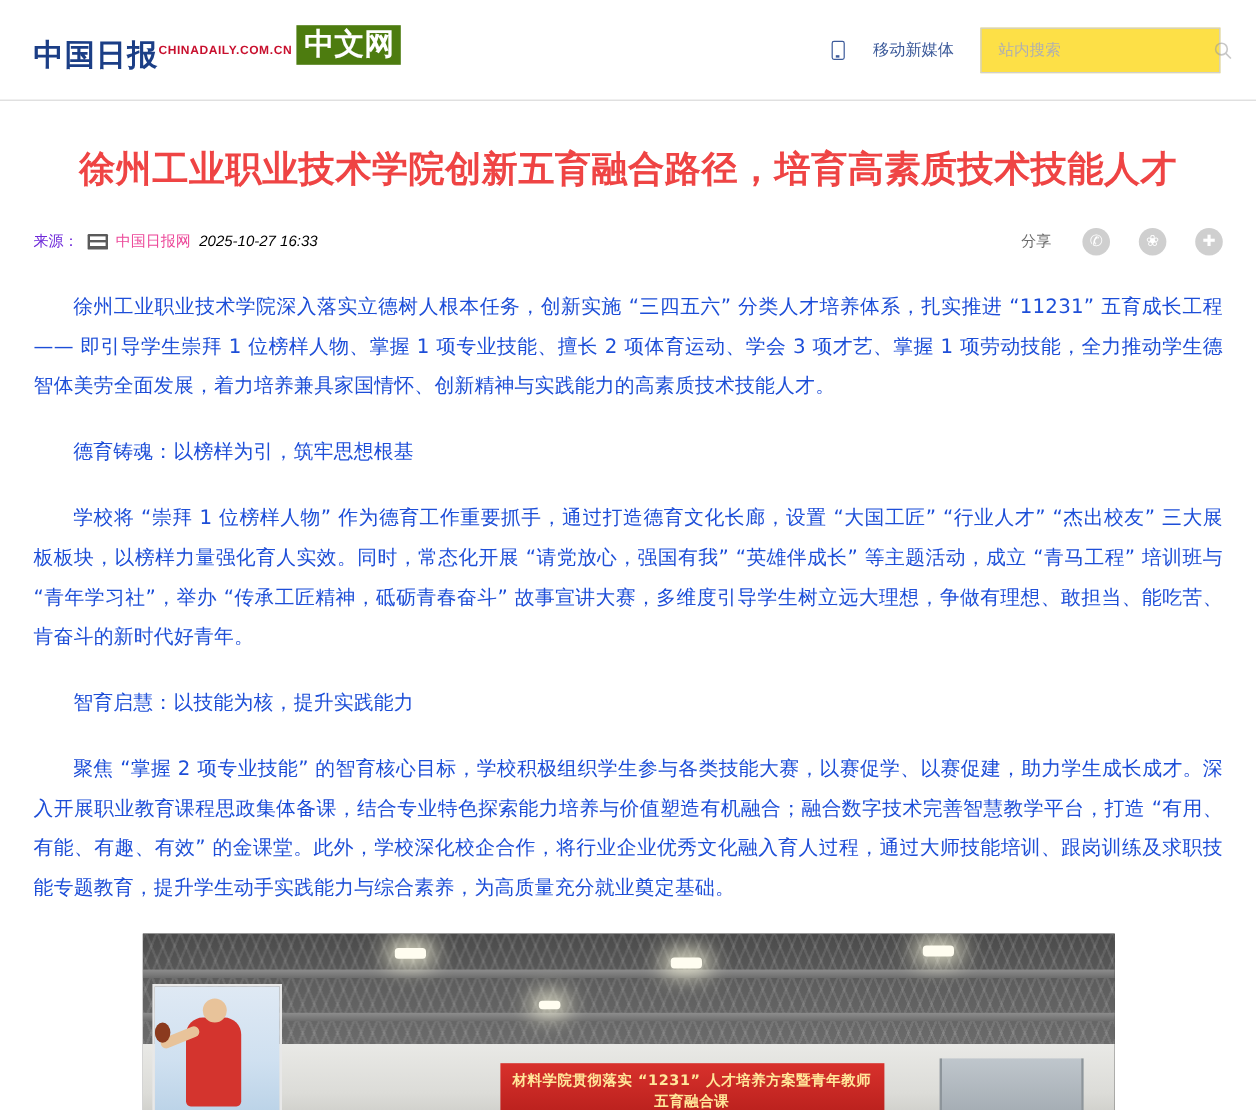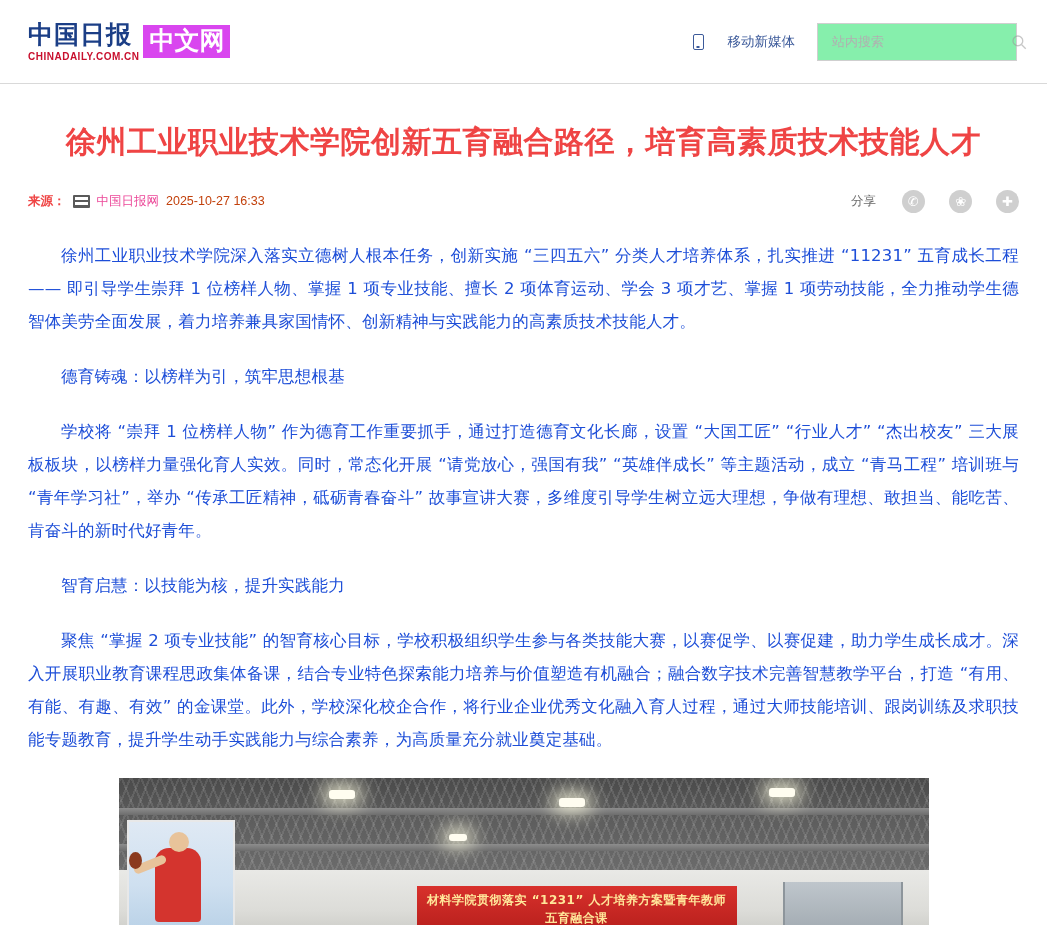--- a/index.html
+++ b/index.html
@@ -25,42 +25,42 @@
     padding: 0 30px 0 28px;
     background: #fff;
   }
   .logo-wrap {
     display: flex;
     align-items: flex-end;
     gap: 0px;
   }
   .logo-cn {
     display: flex;
-    flex-direction: column;
+    flex-direction: row;
     align-items: flex-start;
     line-height: 1;
   }
   .logo-cn-top {
     font-family: "DejaVu Serif", serif;
     font-size: 25px;
     font-weight: 700;
     color: #1b3e86;
     letter-spacing: 1px;
   }
   .logo-cn-bottom {
     margin-top: 5px;
     font-family: "Liberation Sans", sans-serif;
     font-size: 10px;
     font-weight: 700;
     color: #c8102e;
     letter-spacing: .5px;
   }
   .logo-badge {
     margin-left: 4px;
-    background: #d946ef;
+    background: #4d7c0f;
     color: #fff;
     font-family: "DejaVu Serif", serif;
     font-size: 25px;
     font-weight: 700;
     padding: 3px 6px 5px 6px;
     line-height: 1;
     position: relative;
     top: -4px;
   }
 
@@ -98,21 +98,21 @@
     background: #3c5a9a;
   }
 
   .search-box {
     width: 200px;
     height: 38px;
     border: 1px solid #cfcfcf;
     display: flex;
     align-items: center;
     padding: 0 8px 0 12px;
-    background: #86efac;
+    background: #fde047;
   }
   .search-box input {
     border: none;
     outline: none;
     flex: 1;
     font-size: 13px;
     color: #333;
     font-family: "Liberation Sans", sans-serif;
     background: transparent;
   }
@@ -140,21 +140,21 @@
 
   .meta-row {
     margin-top: 27px;
     display: flex;
     align-items: center;
     font-size: 12.5px;
     color: #6b6b6b;
     padding-bottom: 8px;
   }
   .meta-left { display: flex; align-items: center; gap: 7px; }
-  .src-label { color: #ef4444; font-weight: bold; }
+  .src-label { color: #6d28d9; }
   .src-icon {
     width: 17px; height: 13px;
     background: #5a5a5a;
     border-radius: 1px;
     position: relative;
     display: inline-block;
   }
   .src-icon::before {
     content: "";
     position: absolute;
@@ -163,21 +163,21 @@
     background: #fff;
   }
   .src-icon::after {
     content: "";
     position: absolute;
     left: 2px; top: 7px;
     width: 13px; height: 3px;
     background: #fff;
   }
   .src-name { color: #ec4899; }
-  .pub-date { color: #c2410c; }
+  .pub-date { color: #000000; font-style: italic; }
 
   .meta-right {
     margin-left: auto;
     display: flex;
     align-items: center;
     gap: 24px;
   }
   .share-label { font-size: 12.5px; color: #6b6b6b; margin-right: 2px; }
   .share-btn {
     width: 23px; height: 23px;

